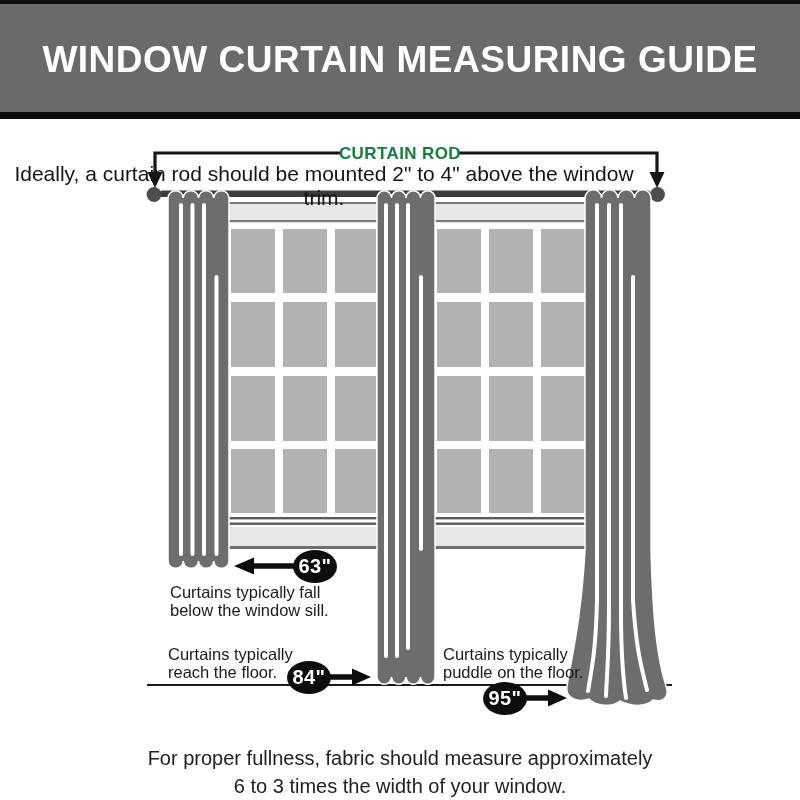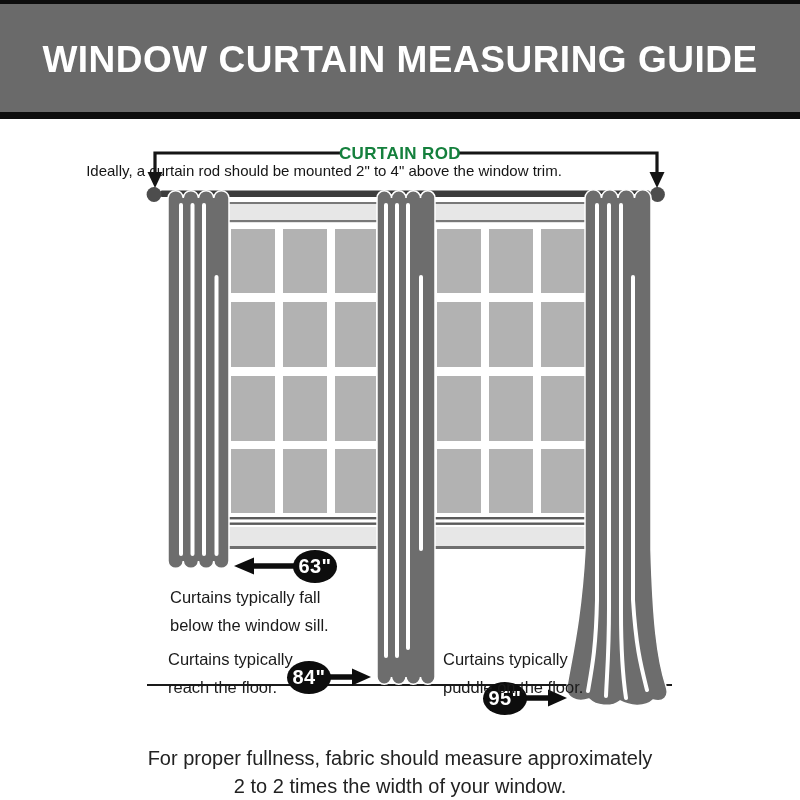--- a/index.html
+++ b/index.html
@@ -22,24 +22,24 @@
     color:#ffffff;white-space:nowrap;
   }
   
   .abs{position:absolute;}
   .rod-label{
     left:0;top:144px;width:800px;text-align:center;
     font-size:17px;font-weight:bold;letter-spacing:.4px;color:#15803d;
   }
   .rod-note{
     left:0;top:162px;width:648px;text-align:center;
-    font-size:15px;color:#151515;
+    font-size:21px;color:#151515;
   }
   .caption{
-    font-size:16.5px;line-height:28px;color:#1a1a1a;white-space:pre-line;
+    font-size:16.5px;line-height:18px;color:#1a1a1a;white-space:pre-line;
   }
   .cap-sill{left:170px;top:583px;width:220px;}
   .cap-floor{left:168px;top:645px;width:200px;}
   .cap-puddle{left:443px;top:645px;width:200px;}
   .badge{
     position:absolute;width:44px;height:33px;border-radius:50%;
     background:#0d0d0d;color:#ffffff;
     display:flex;align-items:center;justify-content:center;
     font-size:20px;font-weight:bold;letter-spacing:.5px;
     padding-bottom:1px;box-sizing:border-box;
@@ -189,15 +189,15 @@
   <div class="badge badge-95">95"</div>
 
   <div class="abs caption cap-sill">Curtains typically fall
 below the window sill.</div>
   <div class="abs caption cap-floor">Curtains typically
 reach the floor.</div>
   <div class="abs caption cap-puddle">Curtains typically
 puddle on the floor.</div>
 
   <div class="abs footnote">For proper fullness, fabric should measure approximately
-2 to 2 times the width of your window.</div>
+6 to 3 times the width of your window.</div>
 
 </div>
 
 </body></html>

